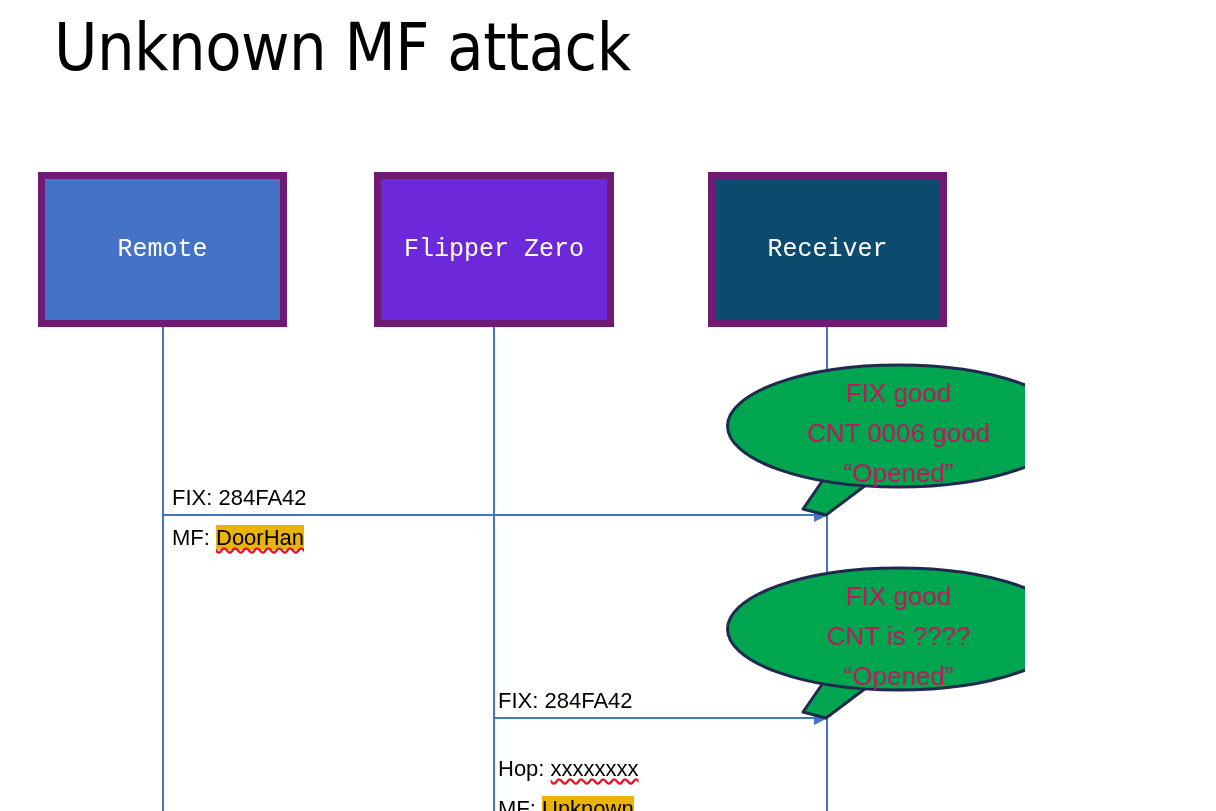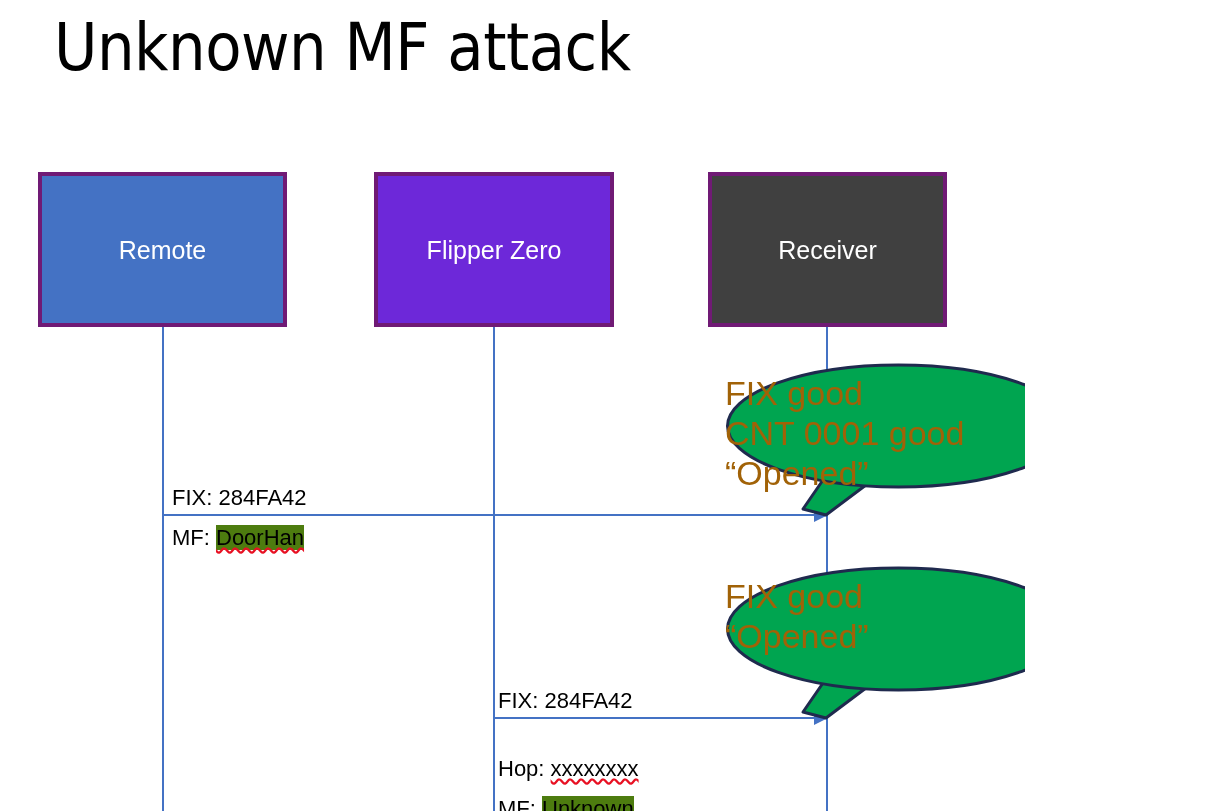--- a/index.html
+++ b/index.html
@@ -34,36 +34,37 @@
     letter-spacing: -0.5px;
     white-space: nowrap;
     font-family: "DejaVu Sans Condensed", "DejaVu Sans", sans-serif;
     font-stretch: condensed;
   }
 
   
   .actor-box {
     position: absolute;
     box-sizing: border-box;
-    border: 4px solid #701a75;
+    border: 7px solid #701a75;
     display: flex;
     align-items: center;
     justify-content: center;
+    font-family: Liberation Mono, monospace;
   }
   .actor-label {
     color: #ffffff;
     font-size: 25px;
     line-height: 28px;
     font-weight: 400;
     white-space: nowrap;
   }
 
   #actor-remote   { left: 38px;  top: 172px; width: 249px; height: 155px; background: #4472c4; }
   #actor-flipper  { left: 374px; top: 172px; width: 240px; height: 155px; background: #6d28d9; }
-  #actor-receiver { left: 708px; top: 172px; width: 239px; height: 155px; background: #404040; justify-content: center; }
+  #actor-receiver { left: 708px; top: 172px; width: 239px; height: 155px; background: #0c4a6e; justify-content: center; }
 
   
   .lifeline {
     position: absolute;
     width: 2px;
     background: #4472c4;
   }
   #lifeline-remote   { left: 162px; top: 327px; height: 484px; }
   #lifeline-flipper  { left: 493px; top: 327px; height: 484px; }
   #lifeline-receiver { left: 826px; top: 327px; height: 484px; }
@@ -95,21 +96,21 @@
     line-height: 40px;
     color: #000000;
     white-space: nowrap;
   }
   #msg-label-1 { left: 172px; top: 478px; }
   #msg-label-2 { left: 172px; top: 518px; }
   #msg-label-3 { left: 498px; top: 681px; }
   #msg-label-4 { left: 498px; top: 749px; }
 
   .hl {
-    background: #4d7c0f;
+    background: #eab308;
   }
   .squig {
     
     text-decoration: underline wavy #e81123;
     text-decoration-skip-ink: none;
     text-underline-offset: 2px;
   }
 
   
   .callout {
@@ -117,23 +118,23 @@
   }
   .callout svg {
     display: block;
     overflow: visible;
   }
   .callout-text {
     position: absolute;
     left: 0;
     top: 0;
     width: 347px;
-    text-align: left;
-    color: #a16207;
-    font-size: 34px;
+    text-align: center;
+    color: #be185d;
+    font-size: 26px;
     line-height: 40px;
     pointer-events: none;
   }
   #callout-1 { left: 725px; top: 363px; width: 347px; height: 155px; }
   #callout-2 { left: 725px; top: 566px; width: 347px; height: 155px; }
   #callout-1 .callout-text { top: 10px; }
   #callout-2 .callout-text { top: 10px; }
 </style>
 </head>
 <body>
@@ -185,29 +186,30 @@
     </div>
   </div>
 
   <div class="callout" id="callout-1">
     <svg width="347" height="155" viewBox="0 0 347 155" xmlns="http://www.w3.org/2000/svg">
       <path d="M 98 117 L 78 146 L 101 152 L 145 119 Z" fill="#00a550" stroke="#1f2a4e" stroke-width="3" stroke-linejoin="round"></path>
       <ellipse cx="173.5" cy="63" rx="171" ry="61" fill="#00a550" stroke="#1f2a4e" stroke-width="3"></ellipse>
     </svg>
     <div class="callout-text">
       <div>FIX good</div>
-      <div>CNT 0001 good</div>
+      <div>CNT 0006 good</div>
       <div>“Opened”</div>
     </div>
   </div>
 
   <div class="callout" id="callout-2">
     <svg width="347" height="155" viewBox="0 0 347 155" xmlns="http://www.w3.org/2000/svg">
       <path d="M 98 117 L 78 146 L 101 152 L 145 119 Z" fill="#00a550" stroke="#1f2a4e" stroke-width="3" stroke-linejoin="round"></path>
       <ellipse cx="173.5" cy="63" rx="171" ry="61" fill="#00a550" stroke="#1f2a4e" stroke-width="3"></ellipse>
     </svg>
     <div class="callout-text">
       <div>FIX good</div>
+      <div>CNT is ????</div>
       <div>“Opened”</div>
     </div>
   </div>
 
 </div>
 
 </body></html>

